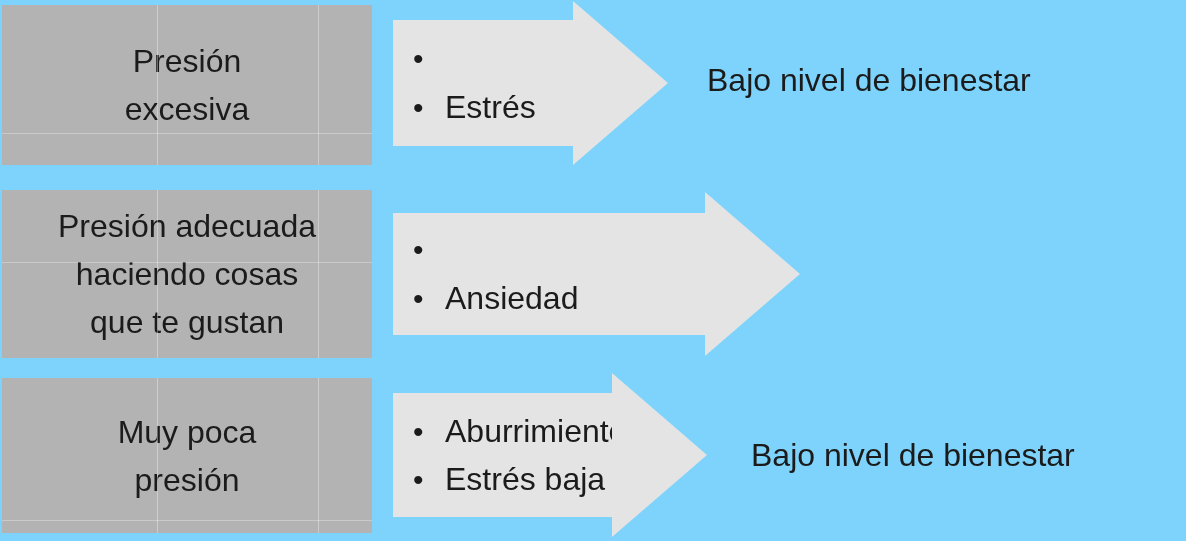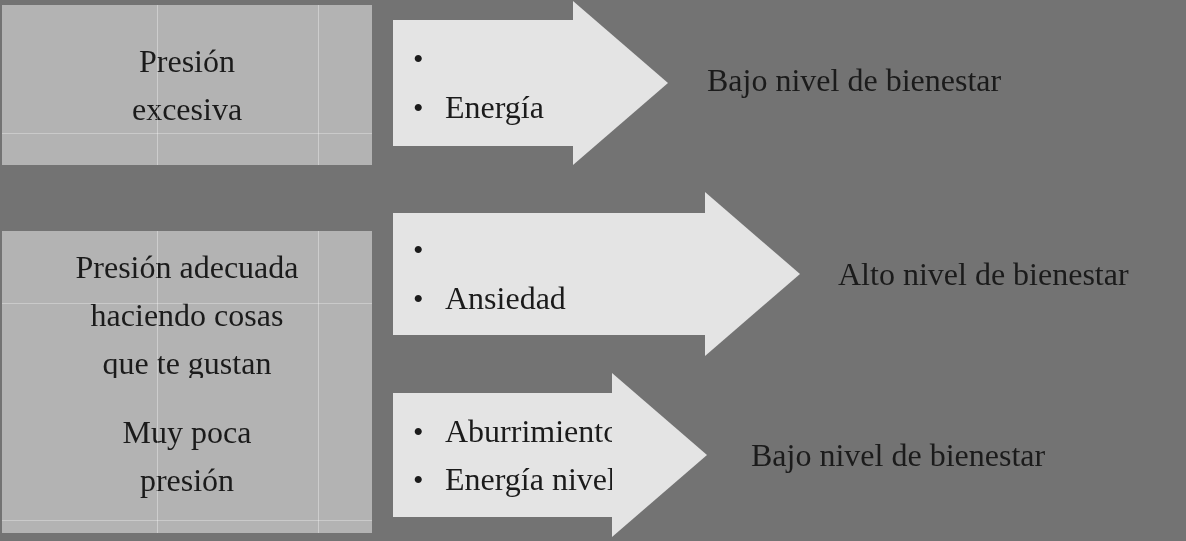--- a/index.html
+++ b/index.html
@@ -1,22 +1,22 @@
 <!DOCTYPE html>
 <html><head>
 <meta charset="utf-8">
 <style>
   html, body { margin: 0; padding: 0; background: #ffffff; }
   .canvas {
     position: relative;
     width: 1186px;
     height: 541px;
-    background: #737373;
+    background: #7dd3fc;
     overflow: hidden;
-    font-family: Liberation Serif, serif;
+    font-family: Liberation Sans, sans-serif;
     color: #1b1b1b;
   }
   
   .pbox {
     position: absolute;
     left: 2px;
     width: 370px;
     background: #b3b3b3;
     display: flex;
     align-items: center;
@@ -35,21 +35,21 @@
   }
   .pbox::before { left: 155px; }
   .pbox::after  { left: 316px; }
   .hline {
     position: absolute;
     left: 0; right: 0;
     height: 1px;
     background: rgba(255,255,255,0.30);
   }
   .pbox1 { top: 5px;   height: 160px; }
-  .pbox2 { top: 190px; height: 168px; margin-top: 41px; }
+  .pbox2 { top: 190px; height: 168px; }
   .pbox3 { top: 378px; height: 155px; align-items: center; }
 
   
   .abody {
     position: absolute;
     background: #e4e4e4;
     display: flex;
     flex-direction: column;
     justify-content: center;
     padding-left: 20px;
@@ -107,21 +107,21 @@
     <div class="hline" style="top:128px;"></div>
     <span>Presión
 excesiva</span>
   </div>
   <div class="abody abody1">
     <div class="bullet-line">
       <span class="bullet-dot">•</span>
     </div>
     <div class="bullet-line">
       <span class="bullet-dot">•</span>
-      <span>Energía</span>
+      <span>Estrés</span>
     </div>
   </div>
   <div class="ahead ahead1"></div>
   <div class="outcome outcome1">Bajo nivel de bienestar</div>
 
   <div class="pbox pbox2">
     <div class="hline" style="top:72px;"></div>
     <span>Presión adecuada
 haciendo cosas
 que te gustan</span>
@@ -129,33 +129,32 @@
   <div class="abody abody2">
     <div class="bullet-line">
       <span class="bullet-dot">•</span>
     </div>
     <div class="bullet-line">
       <span class="bullet-dot">•</span>
       <span>Ansiedad</span>
     </div>
   </div>
   <div class="ahead ahead2"></div>
-  <div class="outcome outcome2">Alto nivel de bienestar</div>
 
   <div class="pbox pbox3">
     <div class="hline" style="top:142px;"></div>
     <span>Muy poca
 presión</span>
   </div>
   <div class="abody abody3">
     <div class="bullet-line">
       <span class="bullet-dot">•</span>
       <span>Aburrimiento</span>
     </div>
     <div class="bullet-line">
       <span class="bullet-dot">•</span>
-      <span>Energía nivel</span>
+      <span>Estrés baja</span>
     </div>
   </div>
   <div class="ahead ahead3"></div>
   <div class="outcome outcome3">Bajo nivel de bienestar</div>
 
 </div>
 
 </body></html>

